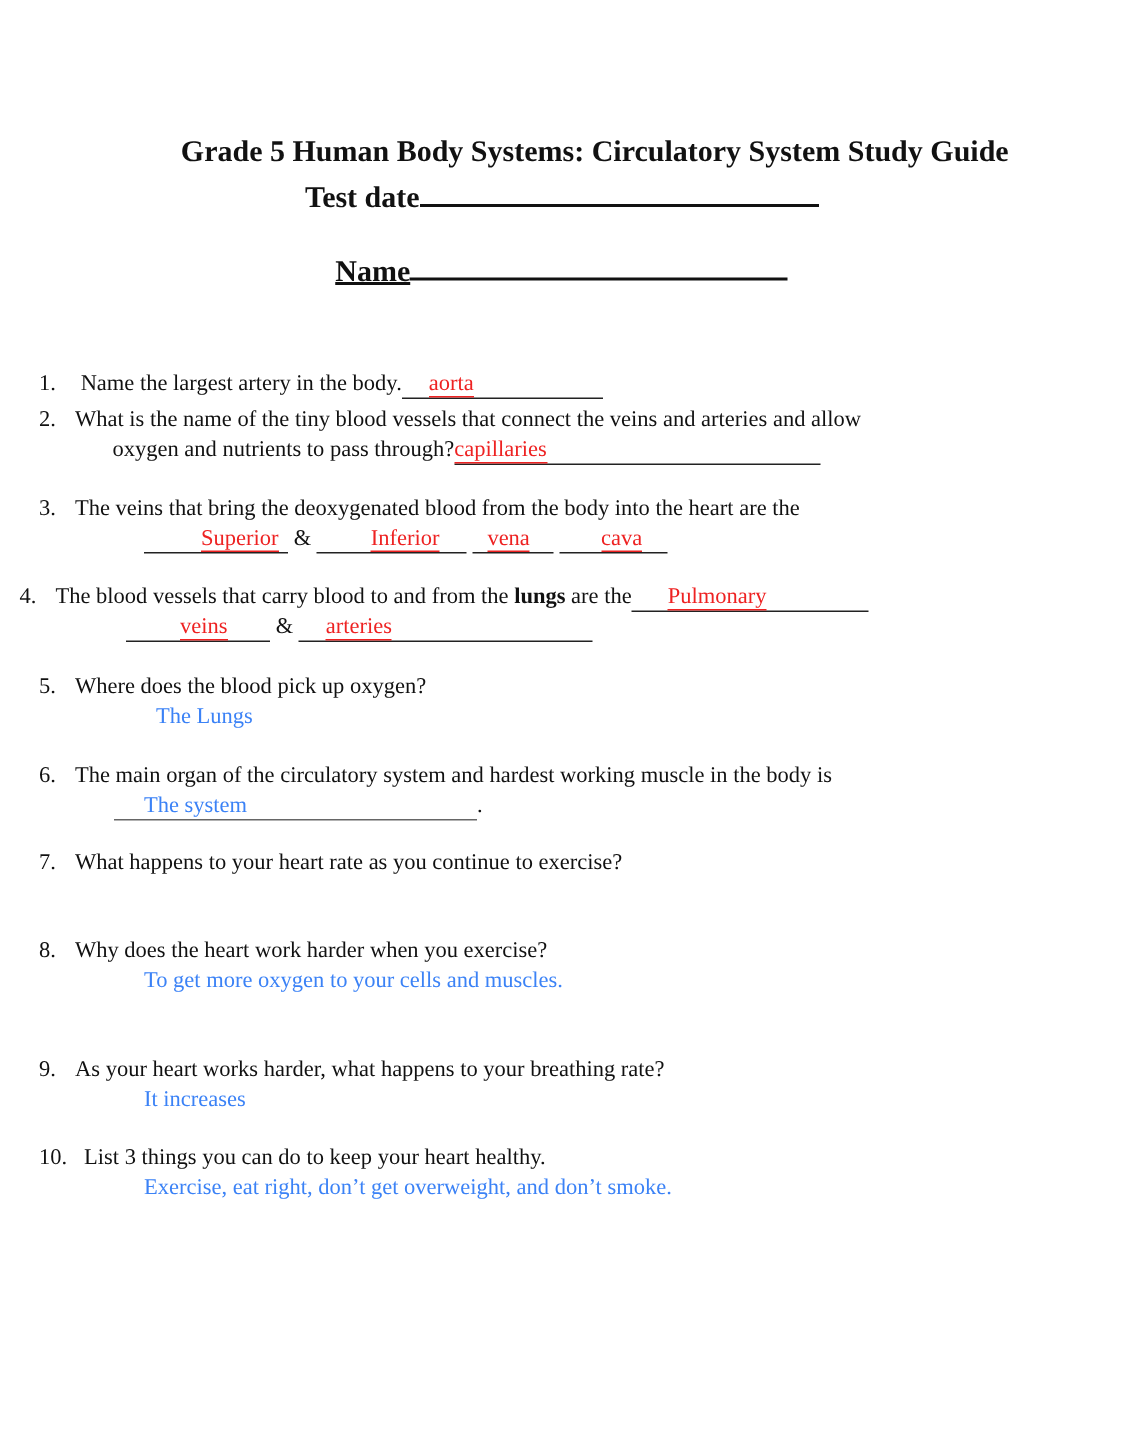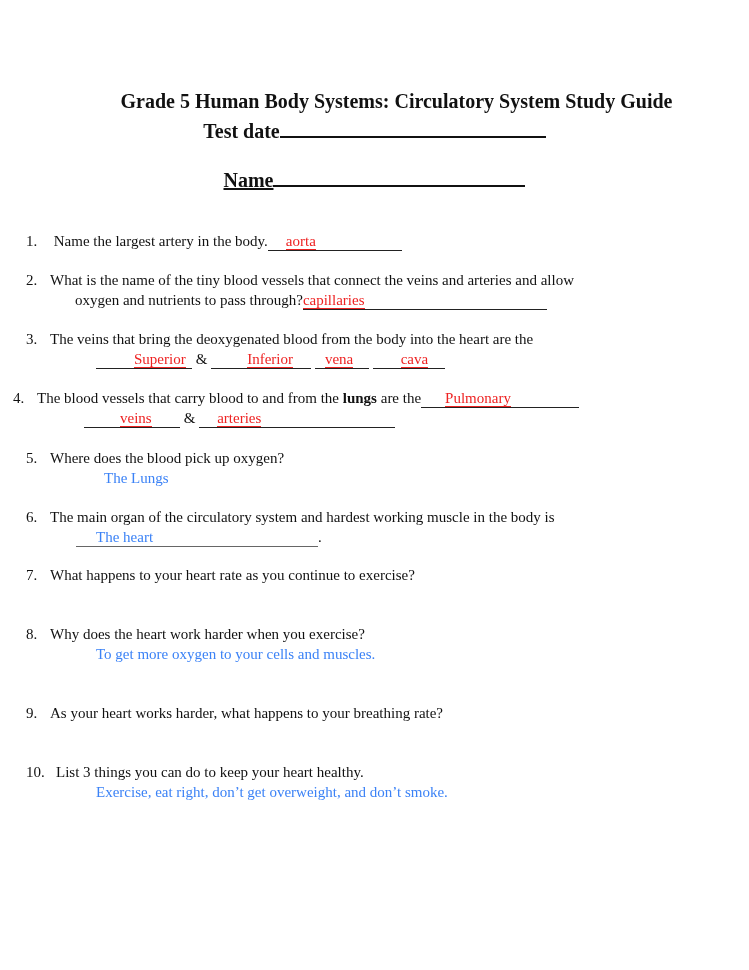--- a/index.html
+++ b/index.html
@@ -22,21 +22,21 @@
 <div>
 
   <div class="title t1">Grade 5 Human Body Systems: Circulatory System Study Guide</div>
   <div class="title t2">
     <span>Test date</span><span class="blankline" style="width:266px"></span>
   </div>
   <div class="title t3">
     <span style="text-decoration:underline">Name</span><span class="blankline" style="width:252px"></span>
   </div>
 
-  <div class="q" style="left:26px; top:231px;">
+  <div class="q" style="left:26px; top:246px;">
     <span class="num">1.</span>
     <span>Name the largest artery in the body.</span><span class="u" style="width:130px; padding-left:4px;"><span class="ans ua" style="margin-left:14px">aorta</span></span>
   </div>
 
   <div class="q" style="left:26px; top:270px;">
     <div><span class="num">2.</span><span>What is the name of the tiny blood vessels that connect the veins and arteries and allow</span></div>
     <div style="padding-left:49px"><span>oxygen and nutrients to pass through?</span><span class="u" style="width:244px;"><span class="ans ua" style="">capillaries</span></span></div>
   </div>
 
   <div class="q" style="left:26px; top:329px;">
@@ -59,34 +59,35 @@
     </div>
   </div>
 
   <div class="q" style="left:26px; top:448px;">
     <div><span class="num">5.</span><span>Where does the blood pick up oxygen?</span></div>
     <div class="ans" style="padding-left:78px">The Lungs</div>
   </div>
 
   <div class="q" style="left:26px; top:507px;">
     <div><span class="num">6.</span><span>The main organ of the circulatory system and hardest working muscle in the body is</span></div>
-    <div style="padding-left:50px"><span class="u" style="width:242px; border-bottom-color:#666"><span class="ans" style="margin-left:20px">The heart</span></span><span>.</span></div>
+    <div style="padding-left:50px"><span class="u" style="width:242px; border-bottom-color:#666"><span class="ans" style="margin-left:20px">The system</span></span><span>.</span></div>
   </div>
 
   <div class="q" style="left:26px; top:565px;">
     <div><span class="num">7.</span><span>What happens to your heart rate as you continue to exercise?</span></div>
   </div>
 
   <div class="q" style="left:26px; top:624px;">
     <div><span class="num">8.</span><span>Why does the heart work harder when you exercise?</span></div>
     <div class="ans" style="padding-left:70px">To get more oxygen to your cells and muscles.</div>
   </div>
 
   <div class="q" style="left:26px; top:703px;">
     <div><span class="num">9.</span><span>As your heart works harder, what happens to your breathing rate?</span></div>
+    <div class="ans" style="padding-left:70px">It increases</div>
   </div>
 
   <div class="q" style="left:26px; top:762px;">
     <div><span class="num" style="width:30px">10.</span><span>List 3 things you can do to keep your heart healthy.</span></div>
     <div class="ans" style="padding-left:70px">Exercise, eat right, don’t get overweight, and don’t smoke.</div>
   </div>
 
 </div>
 
 </body></html>

